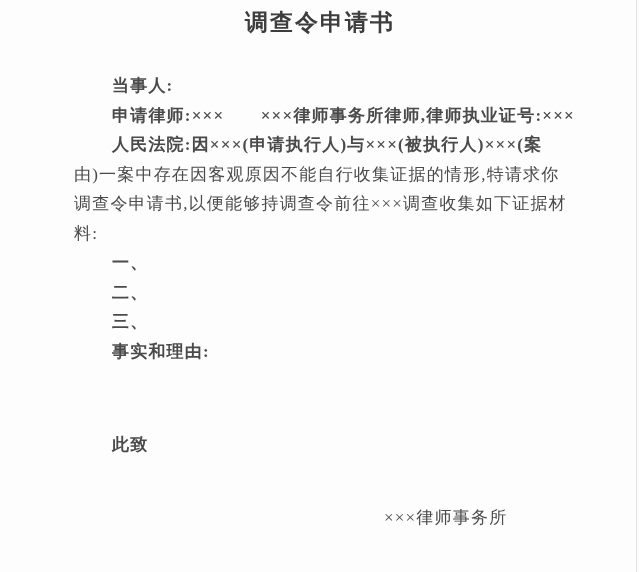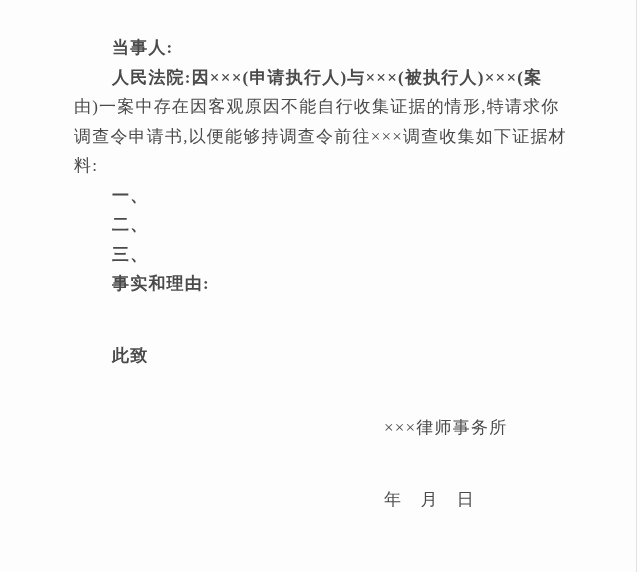--- a/index.html
+++ b/index.html
@@ -45,41 +45,43 @@
     line-height: 29.5px;
     font-size: 17px;
     letter-spacing: 1.2px;
     white-space: pre-wrap;
   }
   .indent {
     padding-left: 38px;
     font-weight: bold;
   }
   .closing-block {
-    margin-top: 42px;
+    margin-top: 64px;
   }
   .signature-block {
     margin-top: 23px;
     padding-left: 310px;
   }
   .signature-block .line {
     line-height: 28px;
     margin-top: 44px;
   }
 </style>
 </head>
 <body>
 
 <div class="page" style="background: rgb(253, 253, 253); color: rgb(74, 74, 74);">
   <div class="page-edge"></div>
 
+  <h1 class="title" style="color: rgb(61, 61, 61);">调查令申请书</h1>
 
   <div class="content">
     <div class="body-block">
       <div class="line indent">当事人:</div>
+      <div class="line indent">申请律师:×××　　×××律师事务所律师,律师执业证号:×××</div>
       <div class="line indent">人民法院:因×××(申请执行人)与×××(被执行人)×××(案</div>
       <div class="line">由)一案中存在因客观原因不能自行收集证据的情形,特请求你</div>
       <div class="line">调查令申请书,以便能够持调查令前往×××调查收集如下证据材</div>
       <div class="line">料:</div>
       <div class="line indent">一、</div>
       <div class="line indent">二、</div>
       <div class="line indent">三、</div>
       <div class="line indent">事实和理由:</div>
     </div>
 

